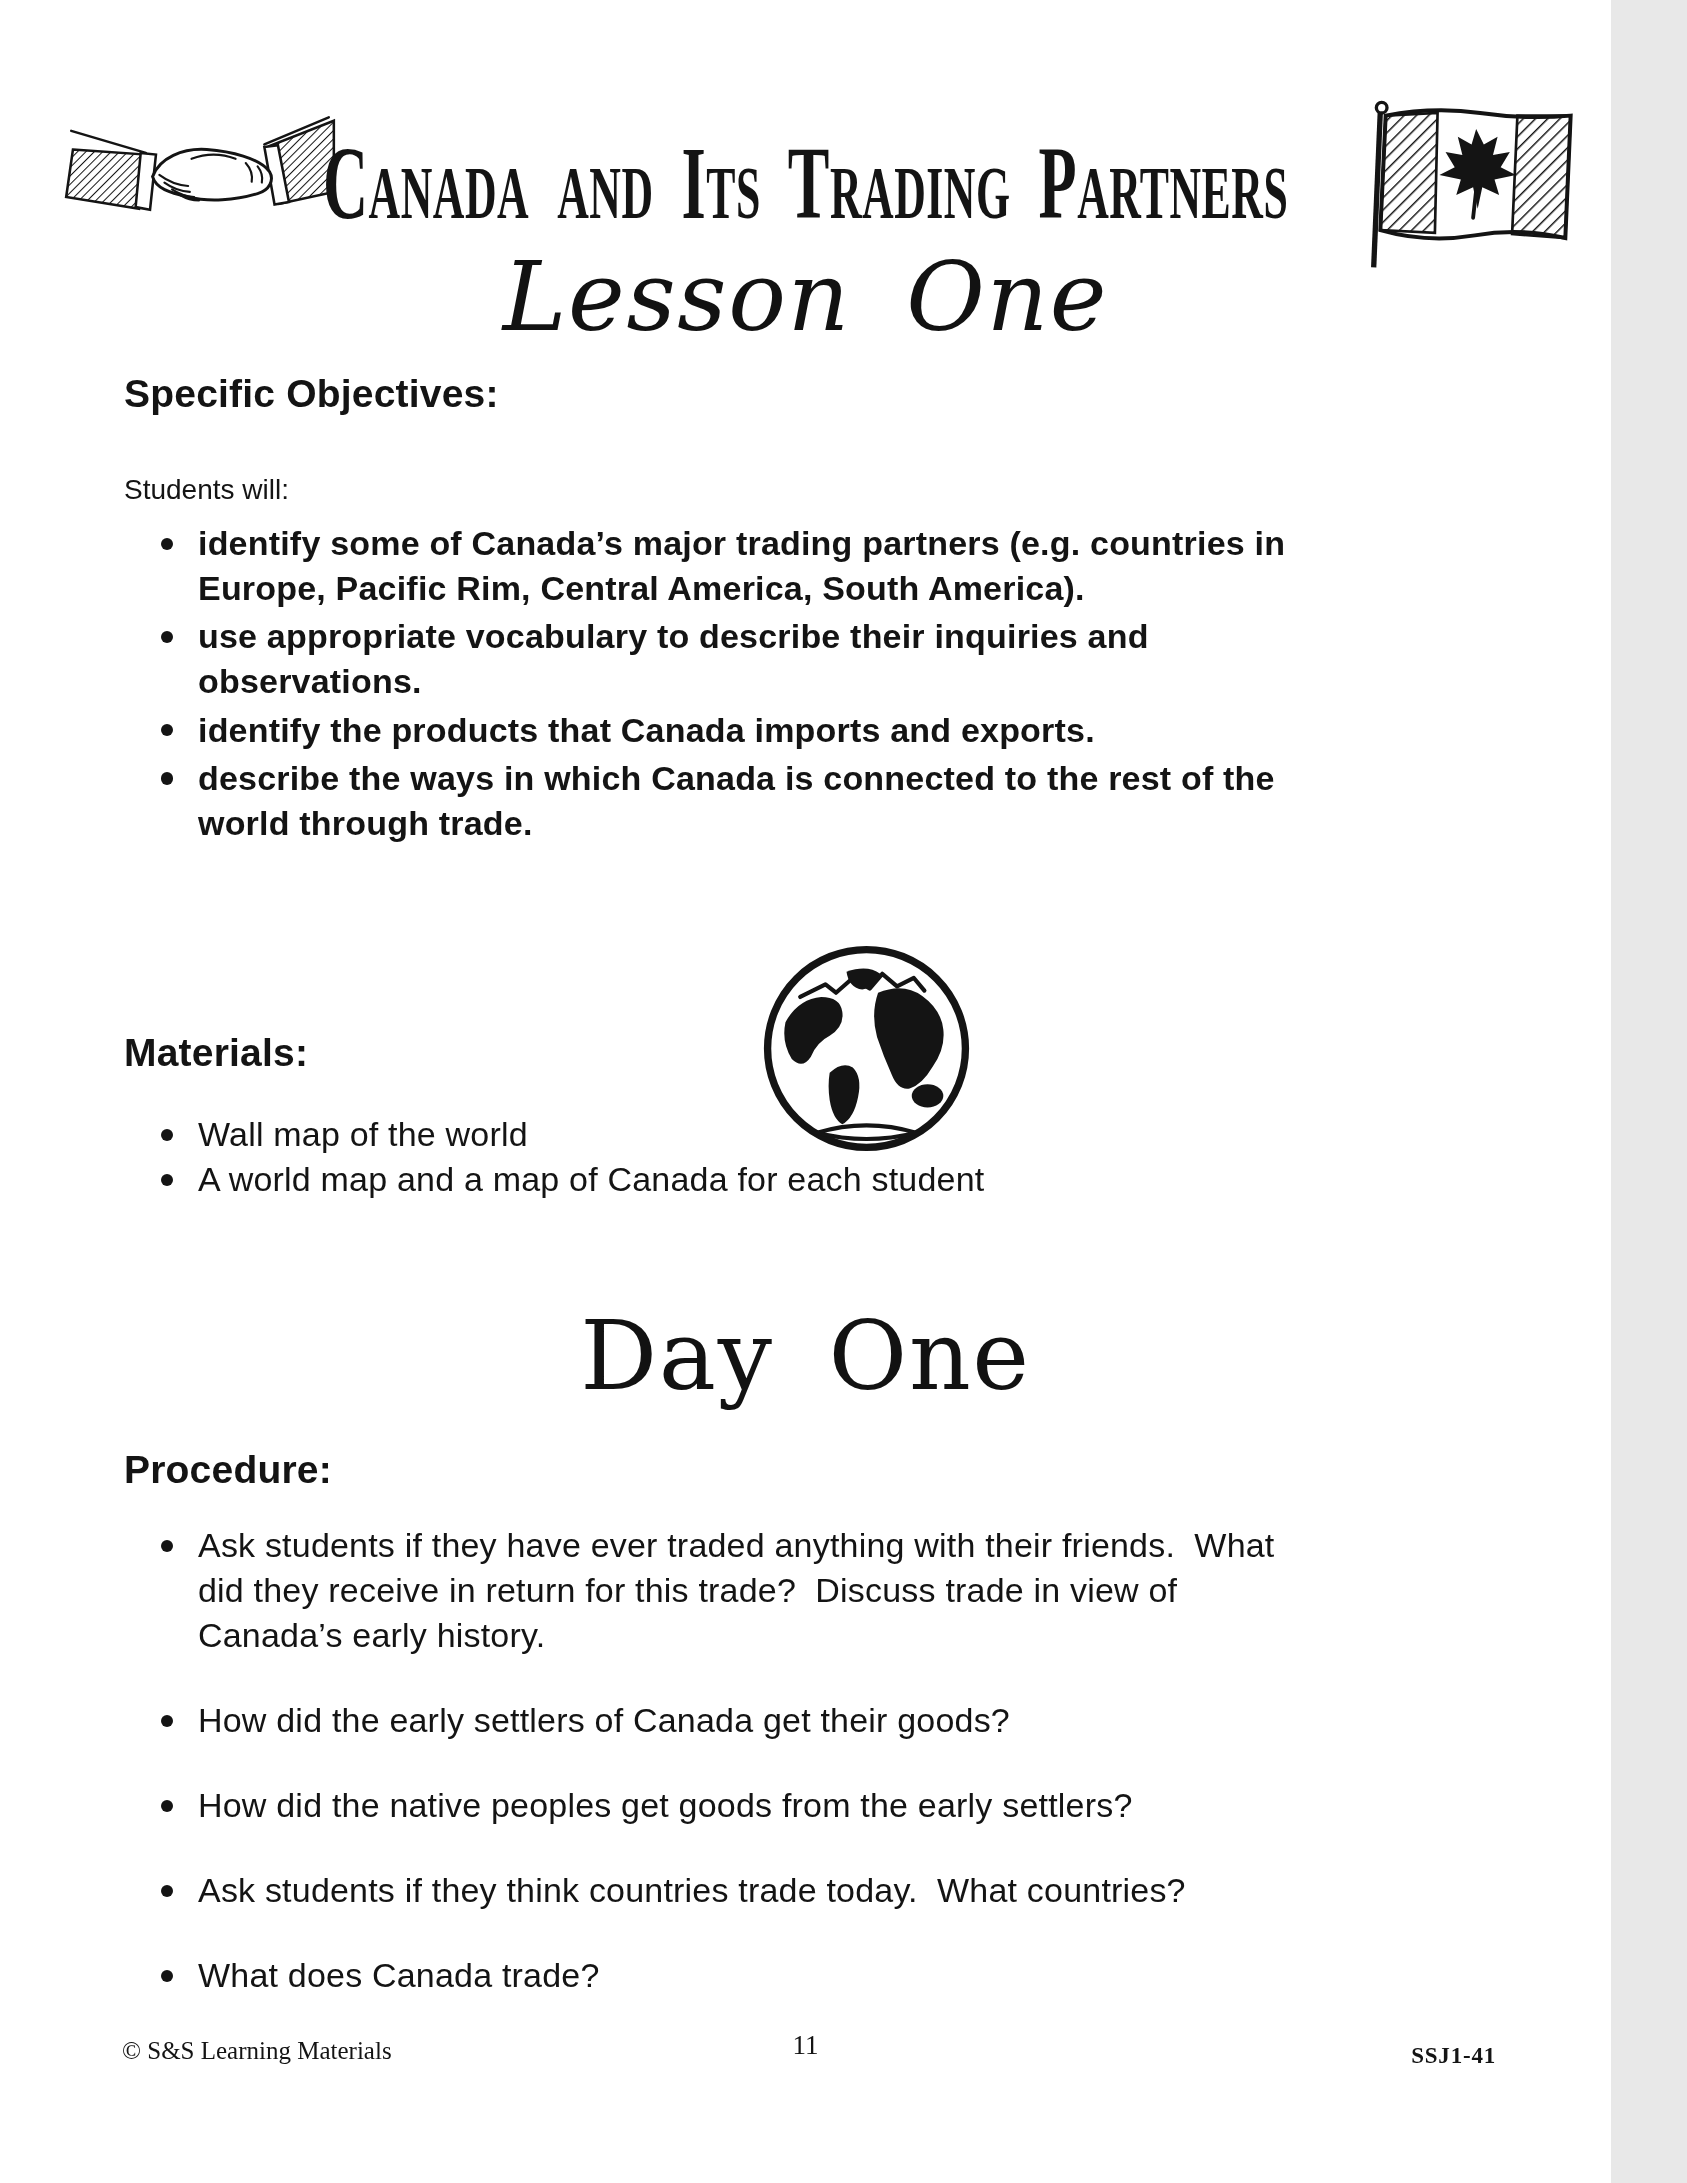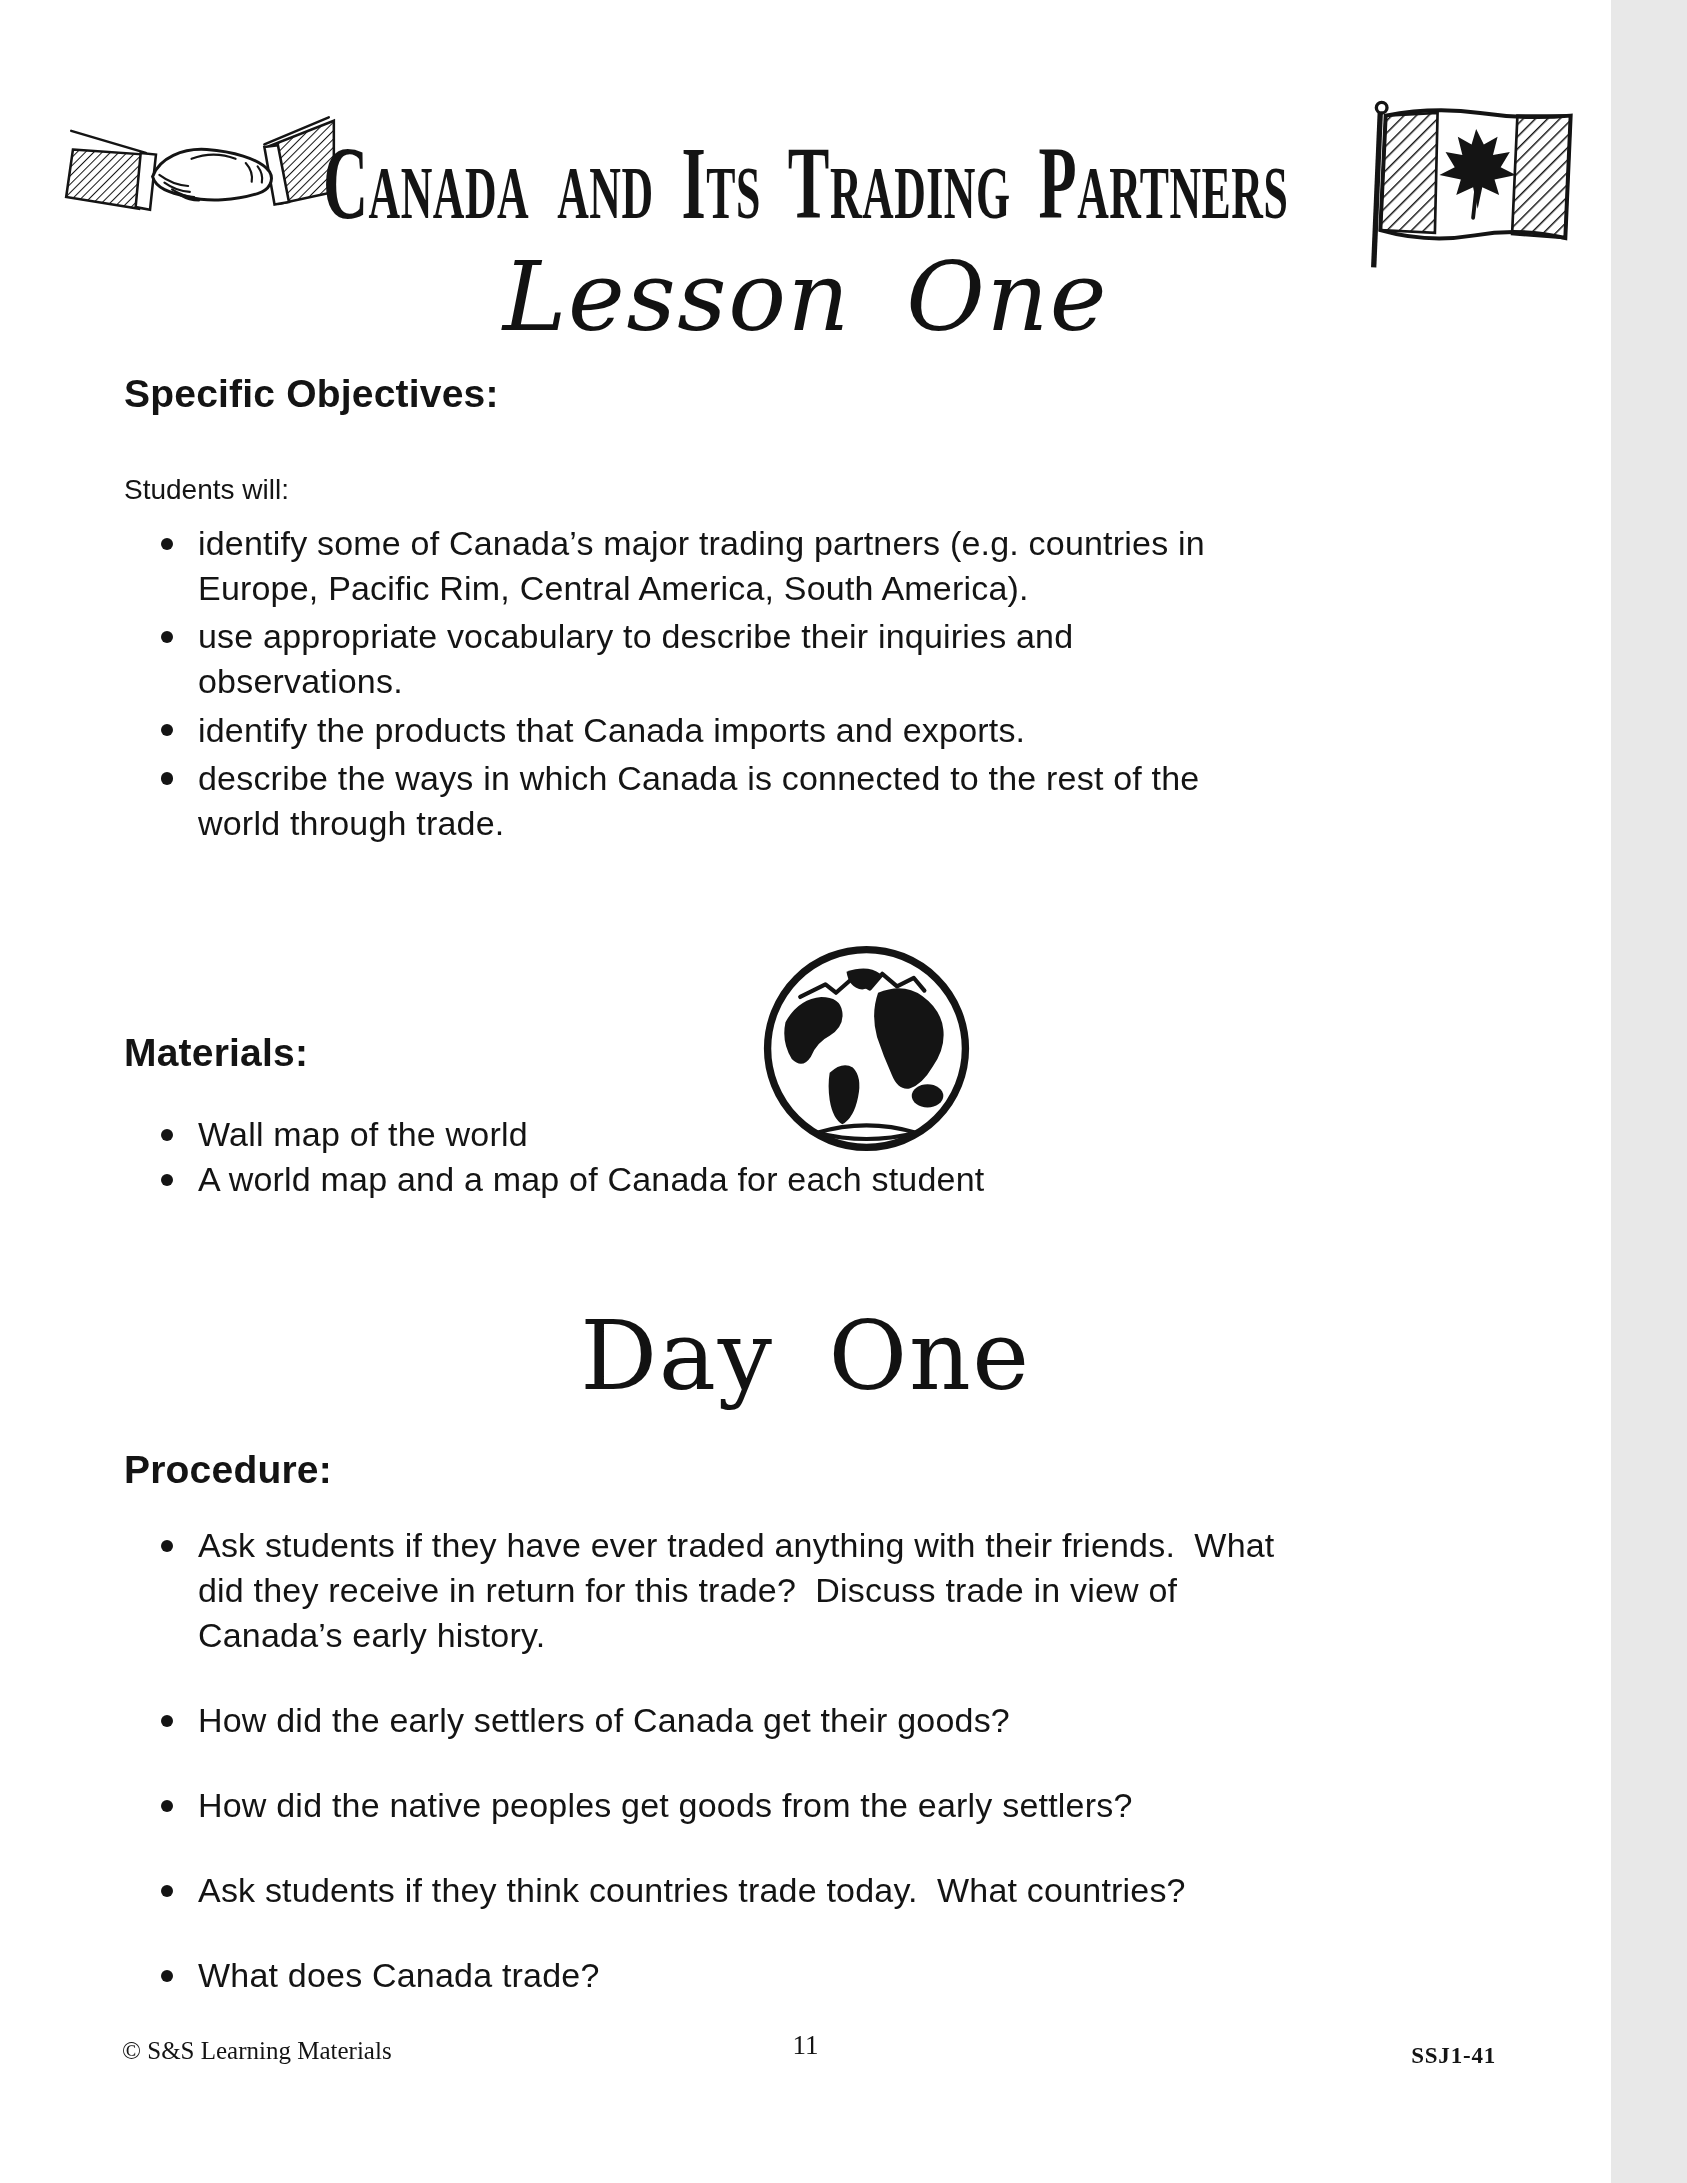--- a/index.html
+++ b/index.html
@@ -60,21 +60,21 @@
     font-size:34px; line-height:45px;
     white-space:pre-wrap;
     letter-spacing:0.2px;
   }
   ul.bullets li::before {
     content:""; position:absolute; left:-37px; top:16.5px;
     width:12.4px; height:12.4px; border-radius:50%;
     background:#141414;
   }
   .objectives-list { top:521px; }
-  .objectives-list li { margin-bottom:3.3px; }
+  .objectives-list li { margin-bottom:3.3px;font-weight:bold; }
   .materials-list { top:1112px; }
   .materials-list li { line-height:47px; margin-bottom:0; }
   .procedure-list { top:1523px; }
   .procedure-list li { margin-bottom:40px; }
 
   .globe { position:absolute; left:756px; top:938px; width:221px; height:221px; }
 
   
   .footer-left {
     position:absolute; left:122px; top:2037px;

